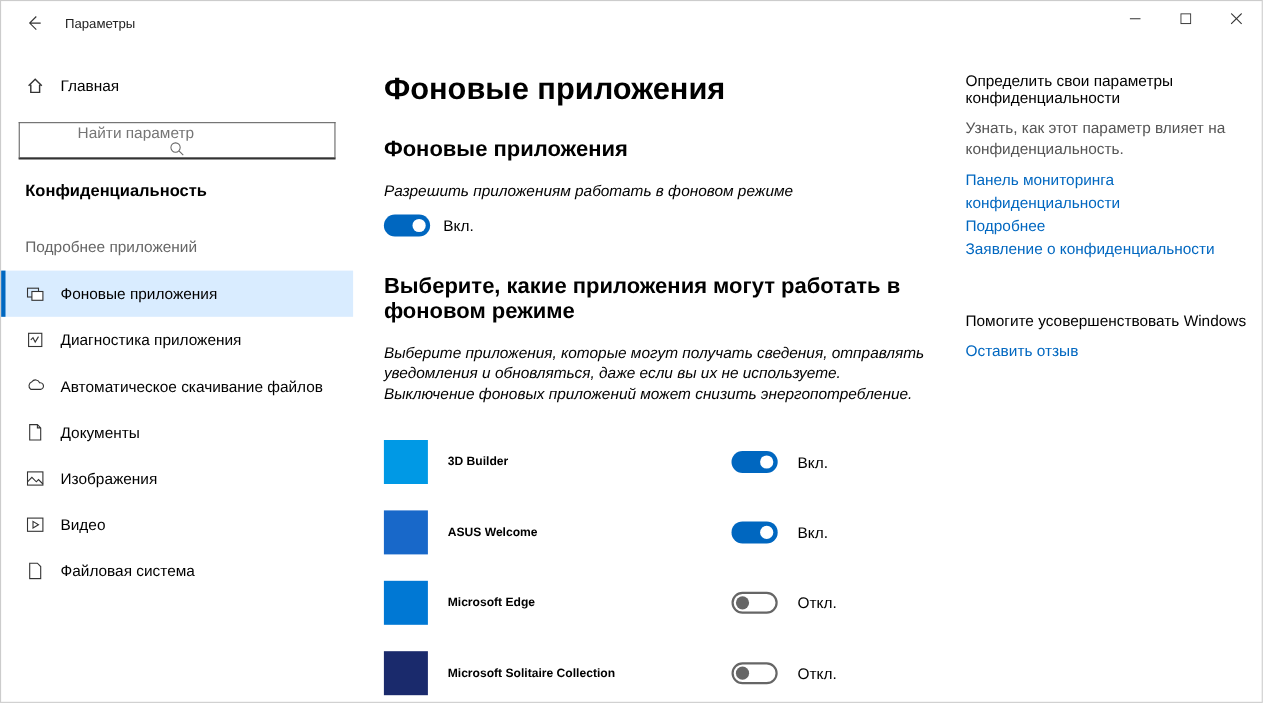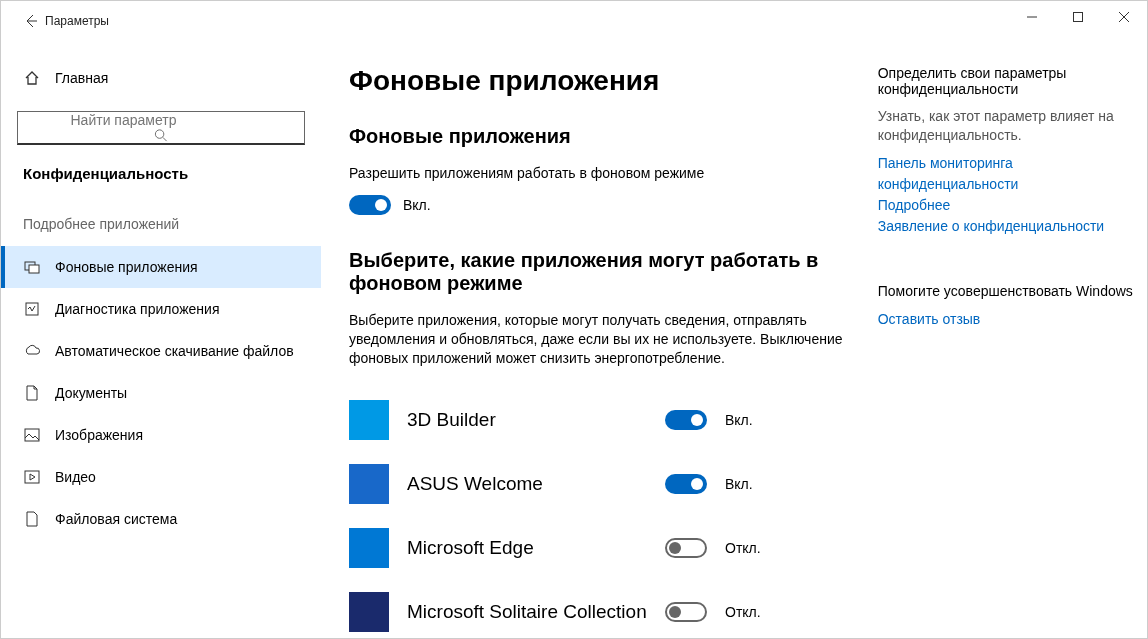--- a/index.html
+++ b/index.html
@@ -1,21 +1,21 @@
 <!DOCTYPE html>
 <html><head>
 <meta charset="utf-8">
 <style>
 * { margin: 0; padding: 0; box-sizing: border-box; font-family: "Segoe UI", Tahoma, sans-serif; }
 body { background: #fff; width: 1148px; height: 639px; overflow: hidden; border: 1px solid #ccc; position: relative; }
 
 
 .titlebar { height: 40px; display: flex; align-items: center; padding-left: 16px; position: relative; }
 .back-btn { width: 28px; height: 28px; display: flex; align-items: center; justify-content: center; cursor: pointer; }
-.title-text { font-size: 12px; color: #222; }
+.title-text { margin-left: 14px; font-size: 12px; color: #222; }
 .win-controls { position: absolute; right: 0; top: 0; display: flex; }
 .win-btn { width: 46px; height: 32px; display: flex; align-items: center; justify-content: center; cursor: pointer; }
 
 
 .content { display: flex; height: calc(100% - 40px); }
 .sidebar { width: 320px; padding: 24px 16px 0 16px; }
 .main { flex: 1; padding: 24px 0 0 28px; display: flex; overflow: hidden; }
 
 
 .home-row { display: flex; align-items: center; gap: 14px; margin-bottom: 20px; cursor: pointer; padding: 4px 6px; }
@@ -26,34 +26,34 @@
 .group-title { color: #666; font-size: 14px; margin-bottom: 14px; padding: 0 6px; }
 .nav-item { display: flex; align-items: center; gap: 14px; height: 42px; padding: 0 6px; cursor: pointer; font-size: 14px; margin-left: -16px; padding-left: 22px; width: calc(100% + 32px); }
 .nav-item.active { background: #d9ecff; position: relative; }
 .nav-item.active::before { content: ""; position: absolute; left: 0; top: 0; bottom: 0; width: 4px; background: #0067c0; }
 .nav-icon { width: 18px; height: 18px; display: flex; align-items: center; justify-content: center; flex-shrink: 0; }
 
 
 .main-col { width: 500px; }
 .page-h1 { font-size: 28px; font-weight: 600; margin-bottom: 28px; }
 .sec-h2 { font-size: 20px; font-weight: 600; margin-bottom: 16px; }
-.body-text { font-size: 14px; margin-bottom: 12px; line-height: 1.35; }
+.body-text { font-size: 14px; margin-bottom: 12px; line-height: 1.35; font-style: italic; }
 
 .toggle-row { display: flex; align-items: center; gap: 12px; margin-bottom: 34px; }
 .toggle { width: 42px; height: 20px; border-radius: 10px; position: relative; cursor: pointer; }
 .toggle.on { background: #0067c0; }
 .toggle.off { background: #fff; border: 2px solid #666; }
 .toggle .knob { position: absolute; width: 12px; height: 12px; border-radius: 50%; top: 4px; }
 .toggle.on .knob { background: #fff; right: 4px; }
 .toggle.off .knob { background: #666; left: 2px; top: 2px; }
 .toggle-label { font-size: 14px; }
 
 .app-row { display: flex; align-items: center; gap: 18px; height: 64px; }
 .app-icon { width: 40px; height: 40px; background: #0078d4; display: flex; align-items: center; justify-content: center; color: #fff; flex-shrink: 0; }
-.app-name { font-size: 19px; flex-shrink: 0; width: 240px; }
+.app-name { font-size: 11px; flex-shrink: 0; width: 240px; font-weight: bold; }
 .app-toggle-label { font-size: 14px; }
 
 
 .side-col { width: 270px; margin-left: 30px; font-size: 14px; }
 .side-h { font-weight: 400; font-size: 14px; margin-bottom: 10px; }
 .side-text { color: #555; margin-bottom: 8px; line-height: 1.35; }
 .link { color: #0067c0; cursor: pointer; display: block; line-height: 1.5; }
 .side-group { margin-bottom: 46px; }
 
 svg { display: block; }

